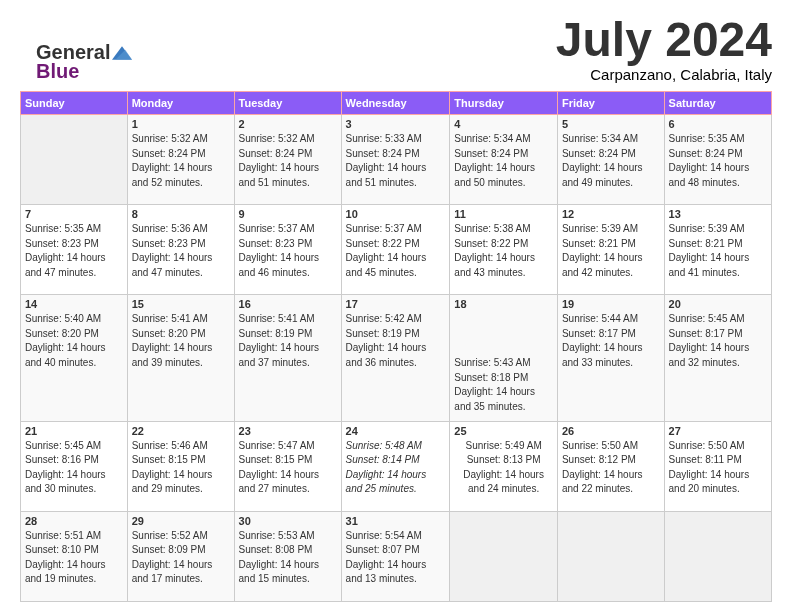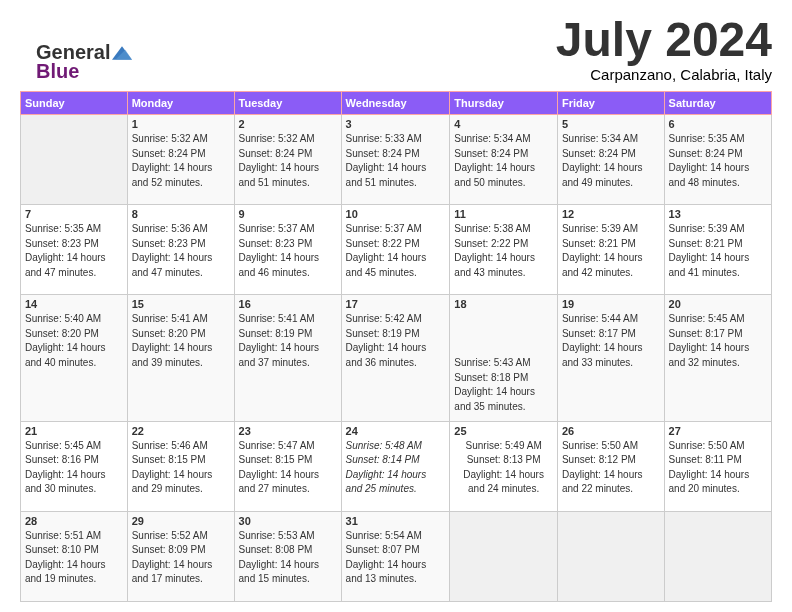--- a/index.html
+++ b/index.html
@@ -198,21 +198,21 @@
           <td>
             <span class="day-num">10</span>
             <div class="day-info" style="white-space: pre-line;">Sunrise: 5:37 AM
 Sunset: 8:22 PM
 Daylight: 14 hours
 and 45 minutes.</div>
           </td>
           <td>
             <span class="day-num">11</span>
             <div class="day-info" style="white-space: pre-line;">Sunrise: 5:38 AM
-Sunset: 2:22 PM
+Sunset: 8:22 PM
 Daylight: 14 hours
 and 43 minutes.</div>
           </td>
           <td>
             <span class="day-num">12</span>
             <div class="day-info" style="white-space: pre-line;">Sunrise: 5:39 AM
 Sunset: 8:21 PM
 Daylight: 14 hours
 and 42 minutes.</div>
           </td>

